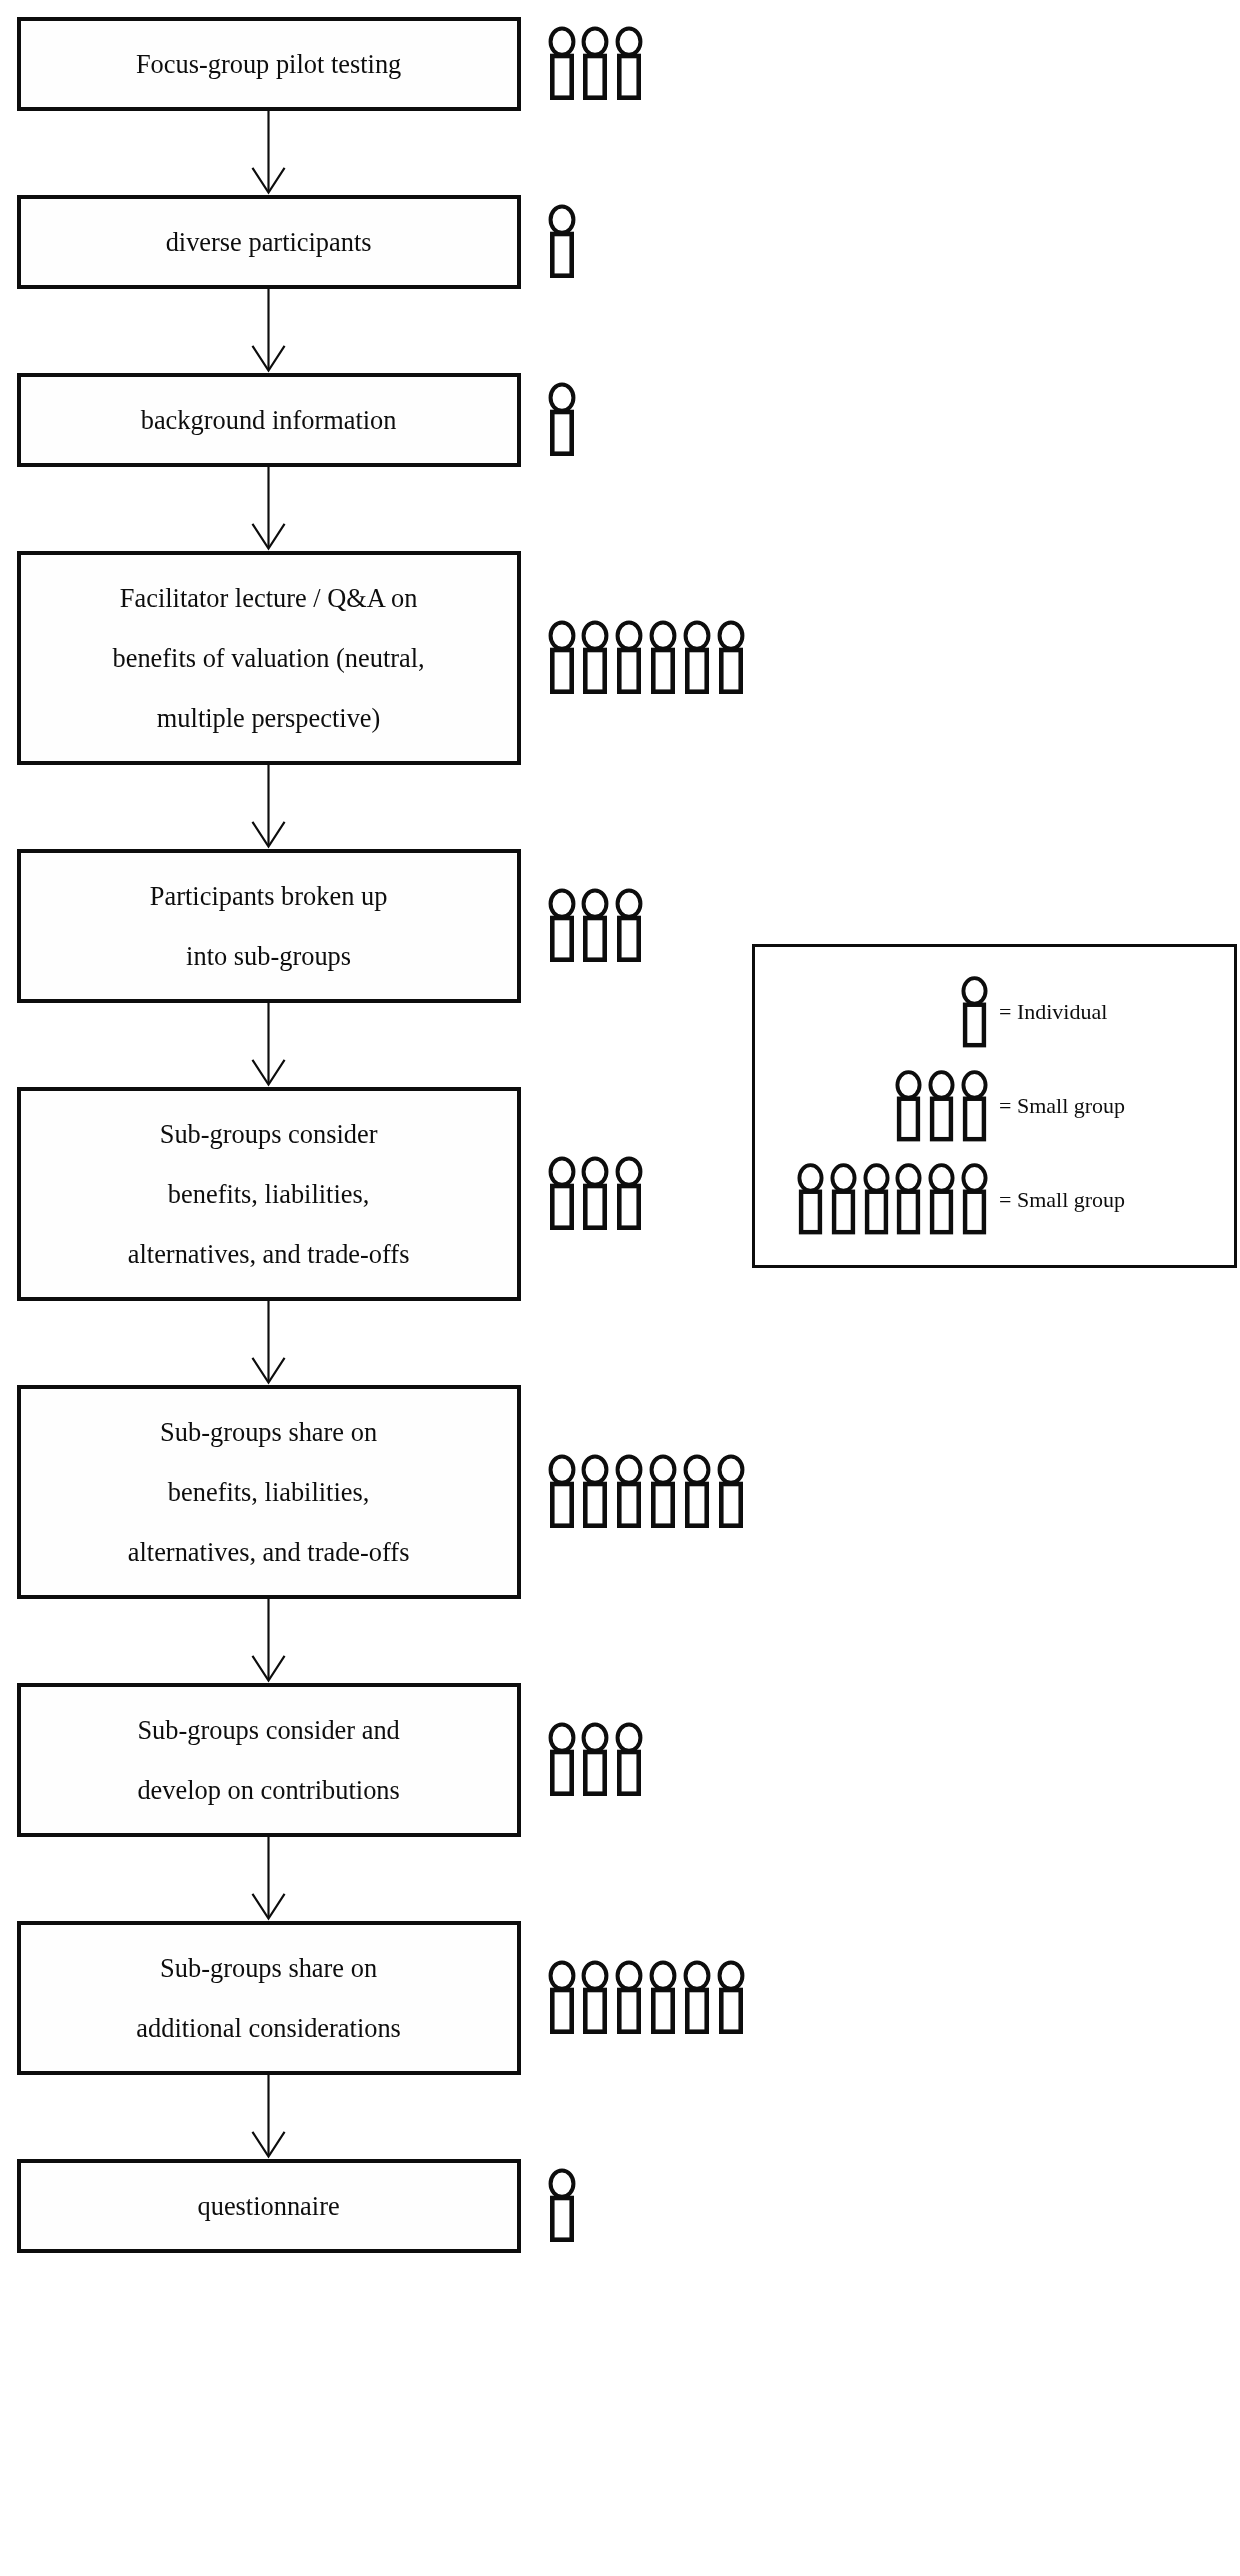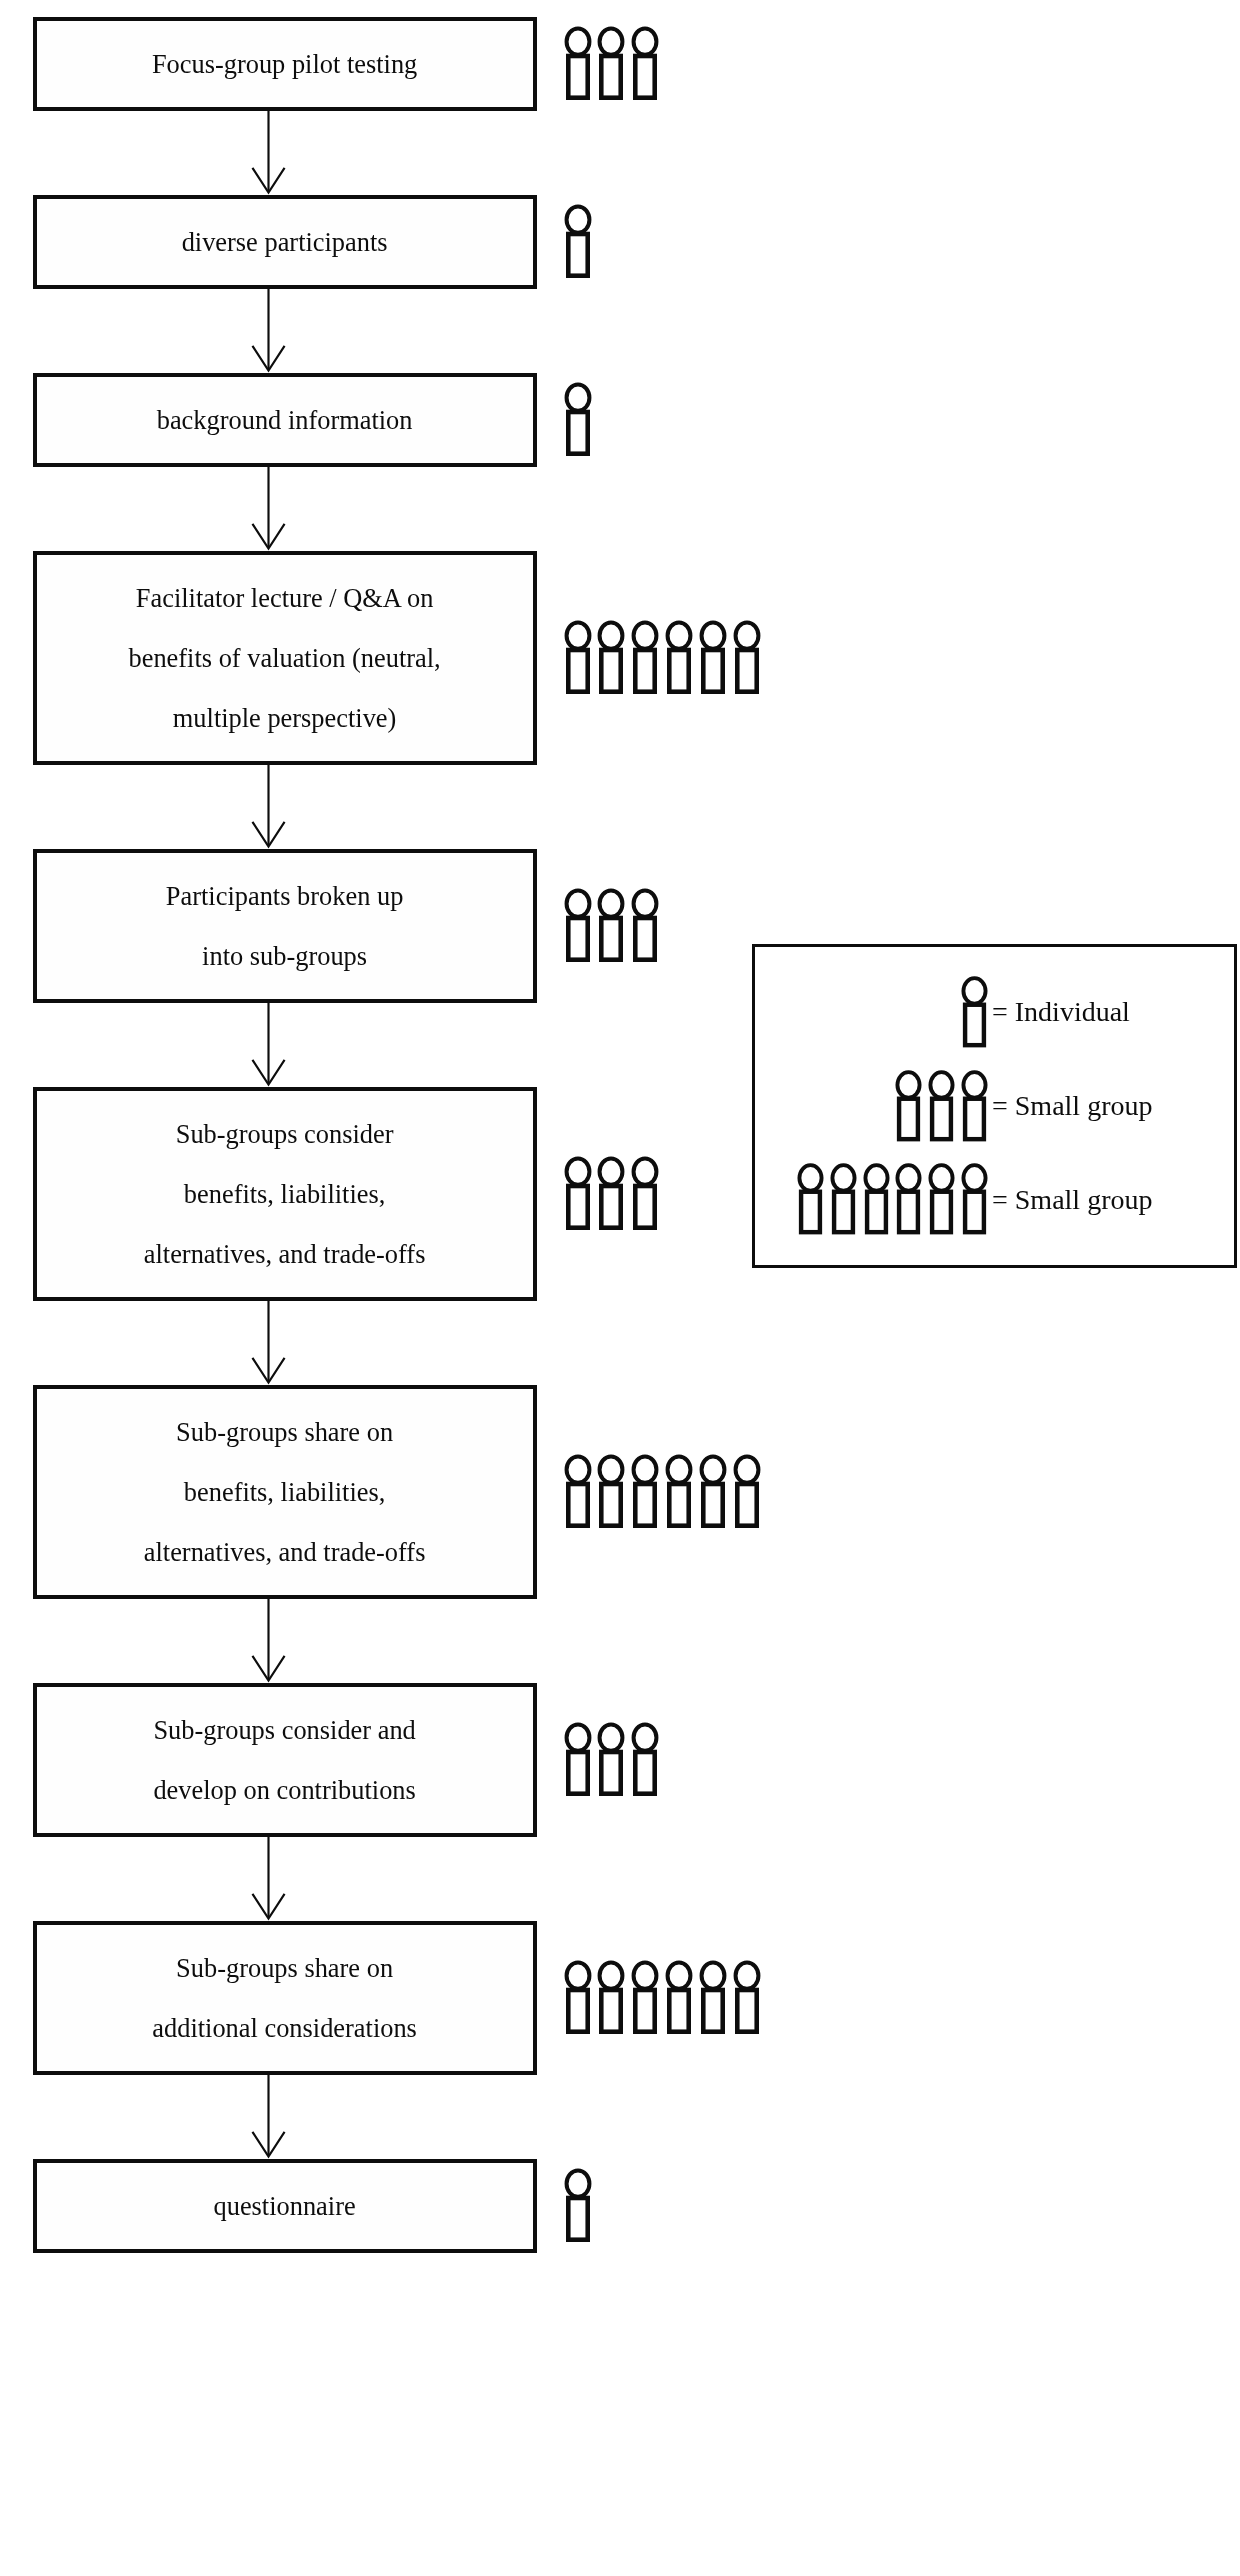--- a/index.html
+++ b/index.html
@@ -6,21 +6,21 @@
   * { box-sizing:border-box; }
   html,body { margin:0; padding:0; }
   body {
     width:1241px; height:2576px;
     background:var(--bg);
     font-family:"Liberation Serif", serif;
     position:relative;
     overflow:hidden;
   }
   .flow-column { position:absolute; left:16.6px; top:16.6px; width:786px; }
-  .step-row { position:relative; width:564px;margin-left:16px; }
+  .step-row { position:relative; width:564px; }
   .step-box {
     width:504px;
     border:4.3px solid var(--ink);
     background:#fefefe;
     padding:13px 7.4px;
   }
   .step-line {
     font-size:26.4px;
     line-height:60px;
     text-align:center;
@@ -48,22 +48,22 @@
     position:absolute; left:752px; top:944px;
     width:485px; height:324px;
     border:3.7px solid var(--ink);
     background:#ffffff;
     display:flex; flex-direction:column; justify-content:space-evenly;
     padding:8.6px 16px;
   }
   .legend-row { display:flex; align-items:center; }
   .legend-icons { width:219px; display:flex; justify-content:flex-end; gap:1.8px; align-items:flex-end; }
   .legend-label {
-    font-size:28px; color:var(--ink);
-    margin-left:2px; white-space:nowrap;
+    font-size:22px; color:var(--ink);
+    margin-left:9px; white-space:nowrap;
   }
 </style>
 </head>
 <body>
 
 <div class="figure">
   <div class="flow-column" id="flow-column">
   <div class="step">
     <div class="step-row">
       <div class="step-box">

